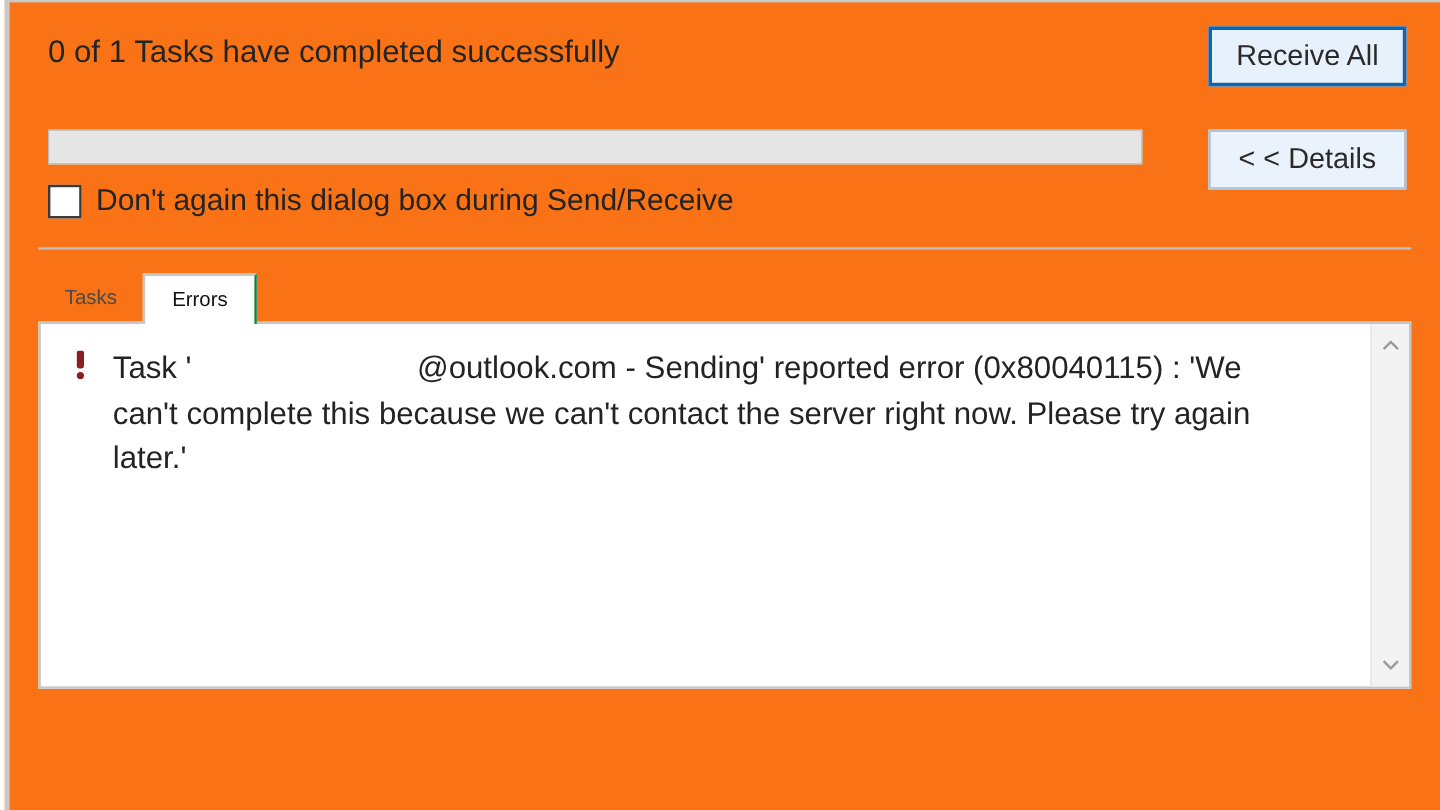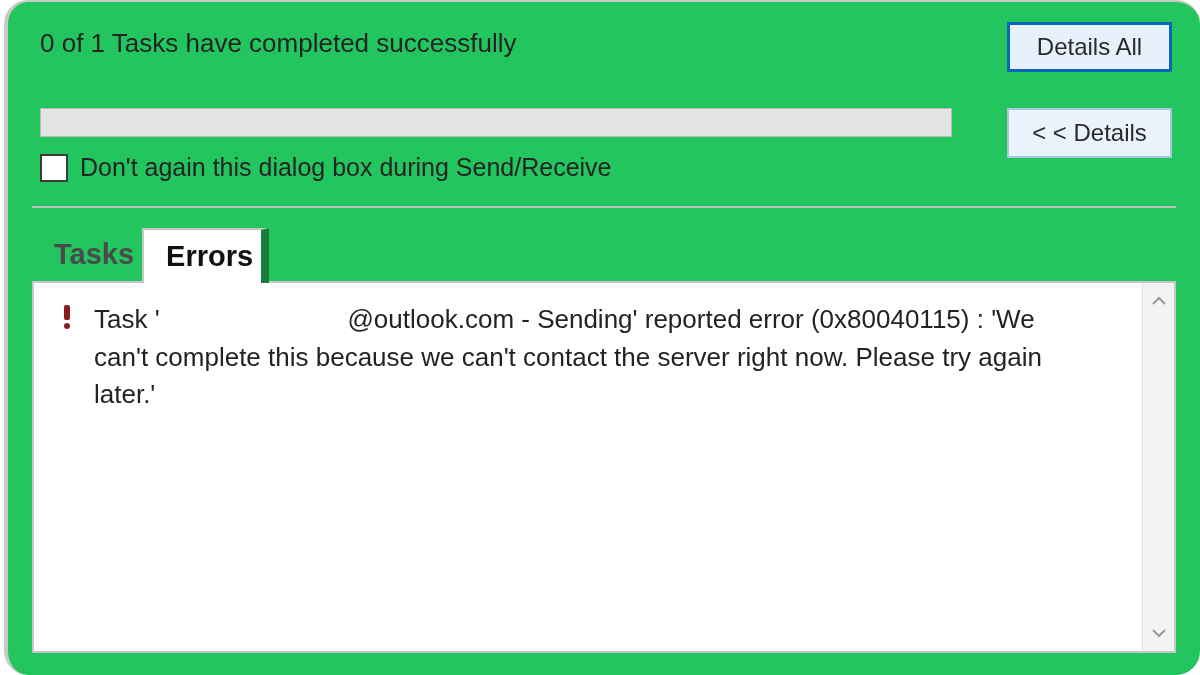--- a/index.html
+++ b/index.html
@@ -8,22 +8,21 @@
     width: 1200px; height: 675px;
     font-family: "Segoe UI", Tahoma, sans-serif;
     background: #fff;
     overflow: hidden;
   }
   .dialog-frame {
     position: absolute;
     left: 4px; top: 0; right: 0; bottom: 0;
     border-left: 4px solid #c9c9c9;
     border-top: 2px solid #c9c9c9;
-    background: #22c55e;
-    border-radius: 24px;
+    background: #f97316;
   }
   .top-area {
     padding: 20px 28px 0 32px;
   }
   .header-row {
     display: flex;
     align-items: flex-start;
   }
   .status-text {
     font-size: 26px;
@@ -91,43 +90,42 @@
   .tabs-area {
     margin: 18px 24px 0 24px;
   }
   .tabs {
     display: flex;
     align-items: flex-end;
     position: relative;
     z-index: 2;
   }
   .tab {
-    font-size: 29px;
+    font-size: 17px;
     color: #2a2a2a;
-    padding: 10px 8px 10px 22px;
-    cursor: pointer;
-    font-weight: bold;
+    padding: 10px 22px 10px 22px;
+    cursor: pointer;
   }
   .tab-inactive {
     color: #4a4a4a;
   }
   .tab-active {
     background: #ffffff;
     border-top: 2px solid #c6c6c6;
     border-left: 2px solid #c6c6c6;
-    border-right: 8px solid #15803d;
+    border-right: 2px solid #15803d;
     border-bottom: none;
     color: #111;
     position: relative;
     top: 2px;
   }
   .content-box {
     border: 2px solid #c6c6c6;
     background: #ffffff;
-    height: 372px;
+    height: 306px;
     margin-top: 0;
     display: flex;
     position: relative;
   }
   .content-scroll {
     flex: 1;
     padding: 18px 12px 18px 24px;
     overflow: hidden;
   }
   .error-line {
@@ -171,21 +169,21 @@
 </style>
 </head>
 <body>
 
 <div class="dialog-frame">
 
   <div class="top-area">
     <div class="header-row">
       <div class="status-text dlabel">0 of 1 Tasks have completed successfully</div>
       <div class="right-col">
-        <button class="btn btn-primary">Details All</button>
+        <button class="btn btn-primary">Receive All</button>
         <button class="btn btn-details">&lt; &lt; Details</button>
       </div>
     </div>
 
     <div class="progress-row" style="margin-top:-50px;">
       <div class="progress"></div>
     </div>
 
     <div class="checkbox-row">
       <div class="checkbox"></div>

